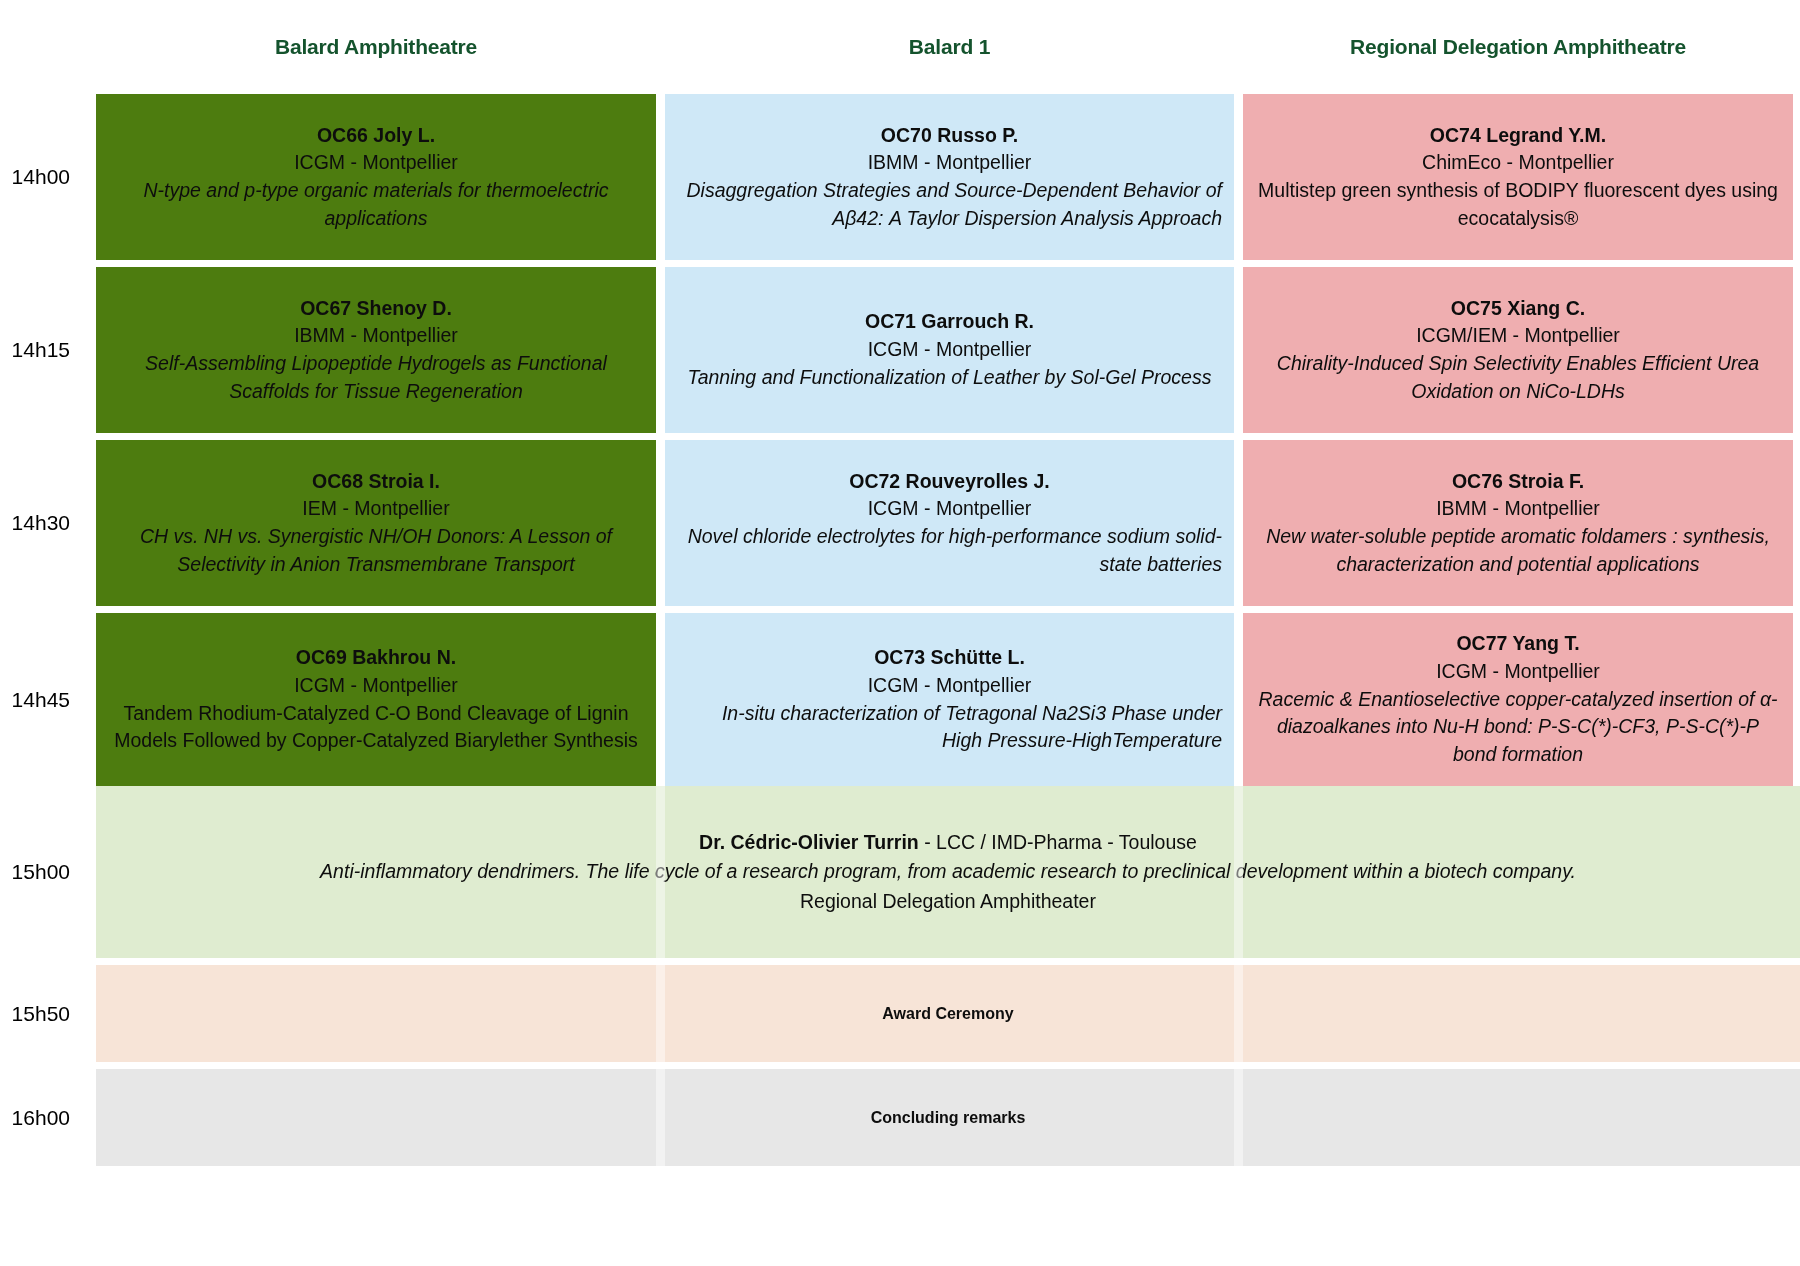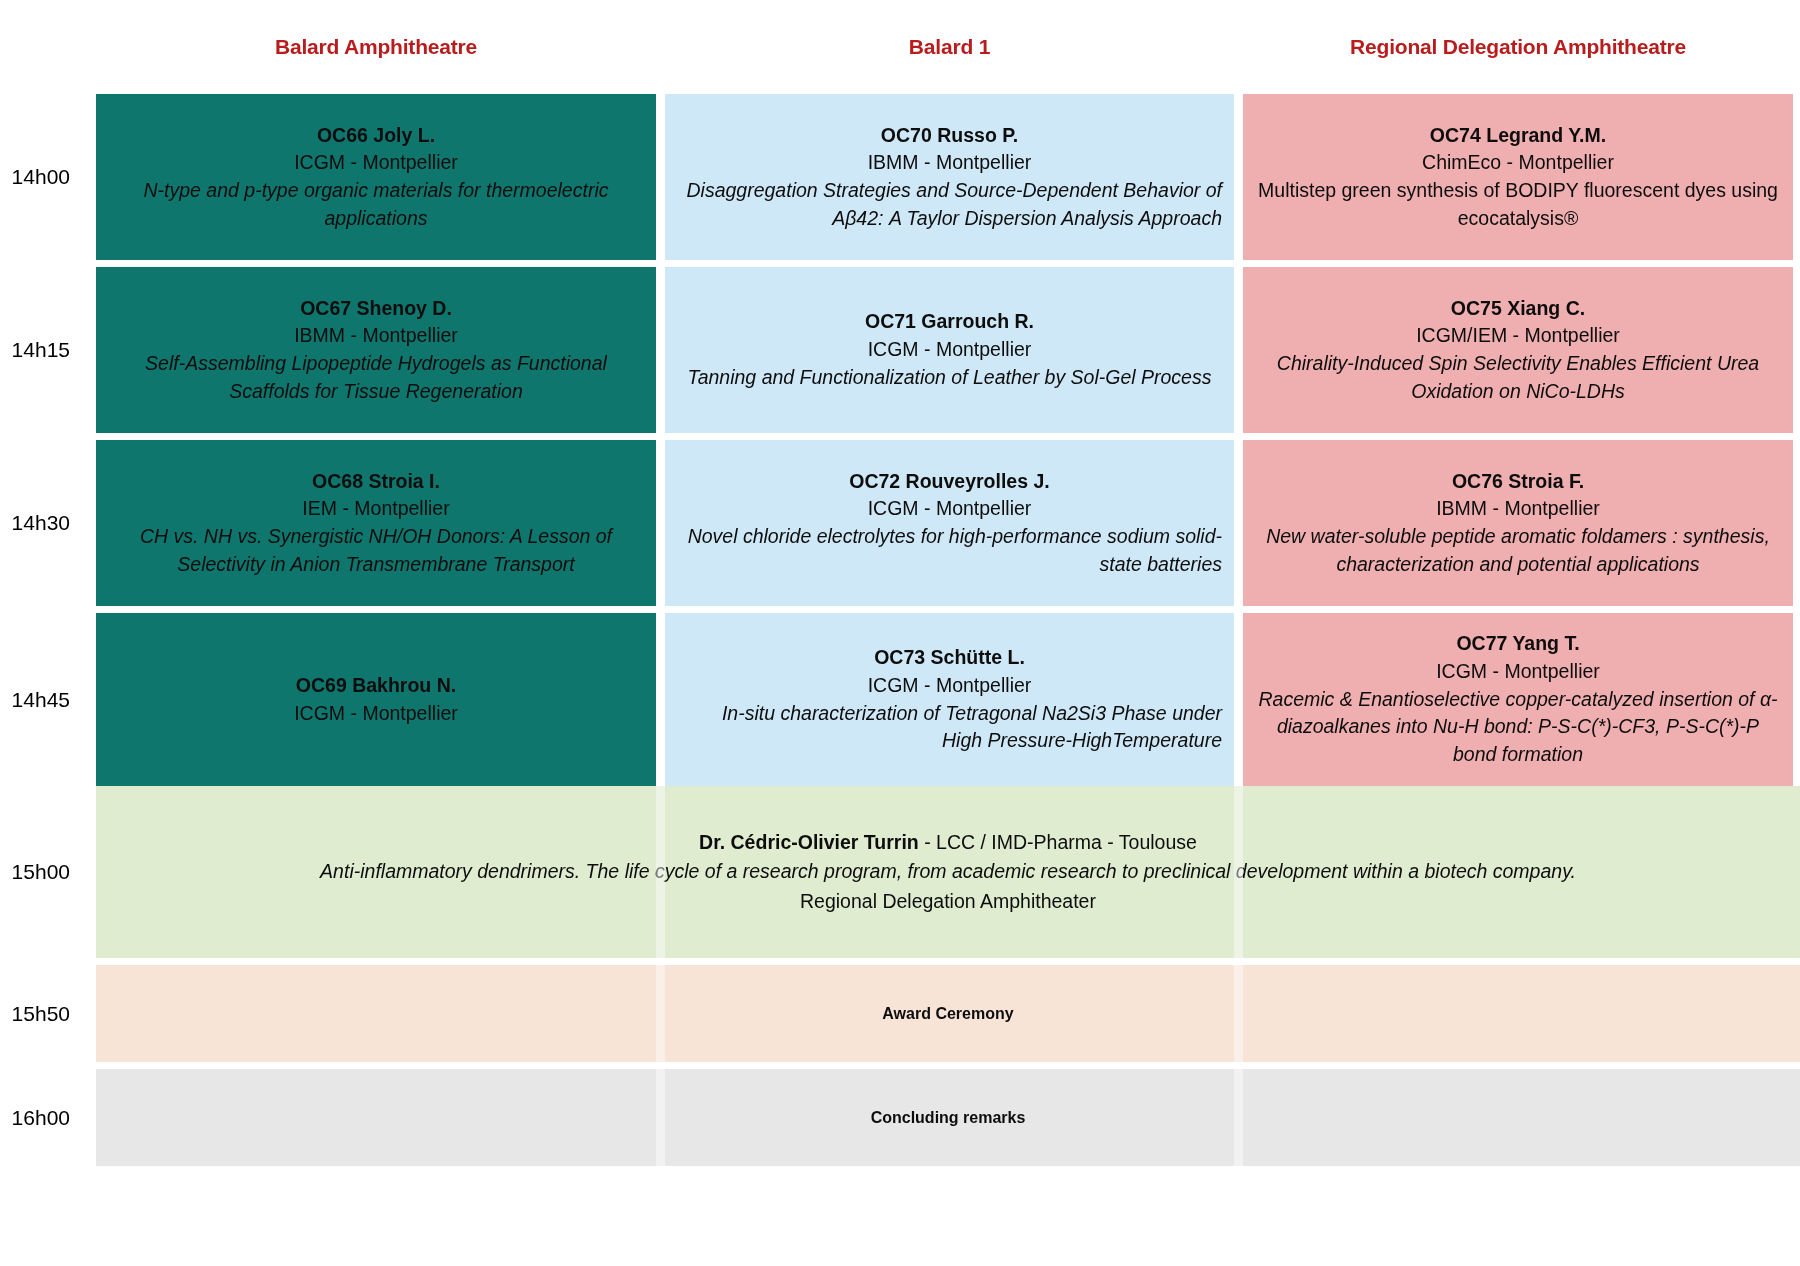--- a/index.html
+++ b/index.html
@@ -27,21 +27,21 @@
     width: 1800px;
     height: 94px;
     align-items: center;
   }
   .time-gutter-head { width: 96px; flex: 0 0 96px; }
   .hdr {
     text-align: center;
     font-size: 21px;
     font-weight: bold;
     letter-spacing: -0.2px;
-    color: #b91c1c;
+    color: #14532d;
   }
   .hdr-a { flex: 0 0 560px; }
   .spacer-s { flex: 0 0 9px; }
   .hdr-b { flex: 0 0 569px; }
   .hdr-c { flex: 0 0 550px; }
 
   
   .grid { width: 1800px; }
 
   .row {
@@ -73,21 +73,21 @@
     align-items: center;
     text-align: center;
     line-height: 1.42;
     font-size: 19.5px;
   }
   .cell.col-a { flex: 0 0 560px; }
   .cell.col-b { flex: 0 0 569px; text-align: right; }
   .cell.col-c { flex: 0 0 550px; }
   .gap { flex: 0 0 9px; }
 
-  .c-pink  { background: #0f766e; }
+  .c-pink  { background: #4d7c0f; }
   .c-blue  { background: #cfe8f7; }
   .c-red   { background: #efaeb0; }
   .c-green { background: #dfecd0; }
   .c-peach { background: #f7e4d7; }
   .c-grey  { background: #e7e7e7; }
 
   .talk-code {
     font-weight: bold;
     white-space: nowrap;
   }
@@ -207,20 +207,21 @@
         <div class="talk-lab">IBMM - Montpellier</div>
         <div class="talk-title">New water-soluble peptide aromatic foldamers : synthesis, characterization and potential applications</div>
       </div>
     </div>
 
     <div class="row" style="height:173px;">
       <div class="time-gutter">14h45</div>
       <div class="cell col-a c-pink">
         <div class="talk-code">OC69 Bakhrou N.</div>
         <div class="talk-lab">ICGM - Montpellier</div>
+        <div class="talk-title not-italic">Tandem Rhodium-Catalyzed C-O Bond Cleavage of Lignin Models Followed by Copper-Catalyzed Biarylether Synthesis</div>
       </div>
       <div class="gap"></div>
       <div class="cell col-b c-blue">
         <div class="talk-code">OC73 Schütte L.</div>
         <div class="talk-lab">ICGM - Montpellier</div>
         <div class="talk-title">In-situ characterization of Tetragonal Na2Si3 Phase under High Pressure-HighTemperature</div>
       </div>
       <div class="gap"></div>
       <div class="cell col-c c-red">
         <div class="talk-code">OC77 Yang T.</div>

